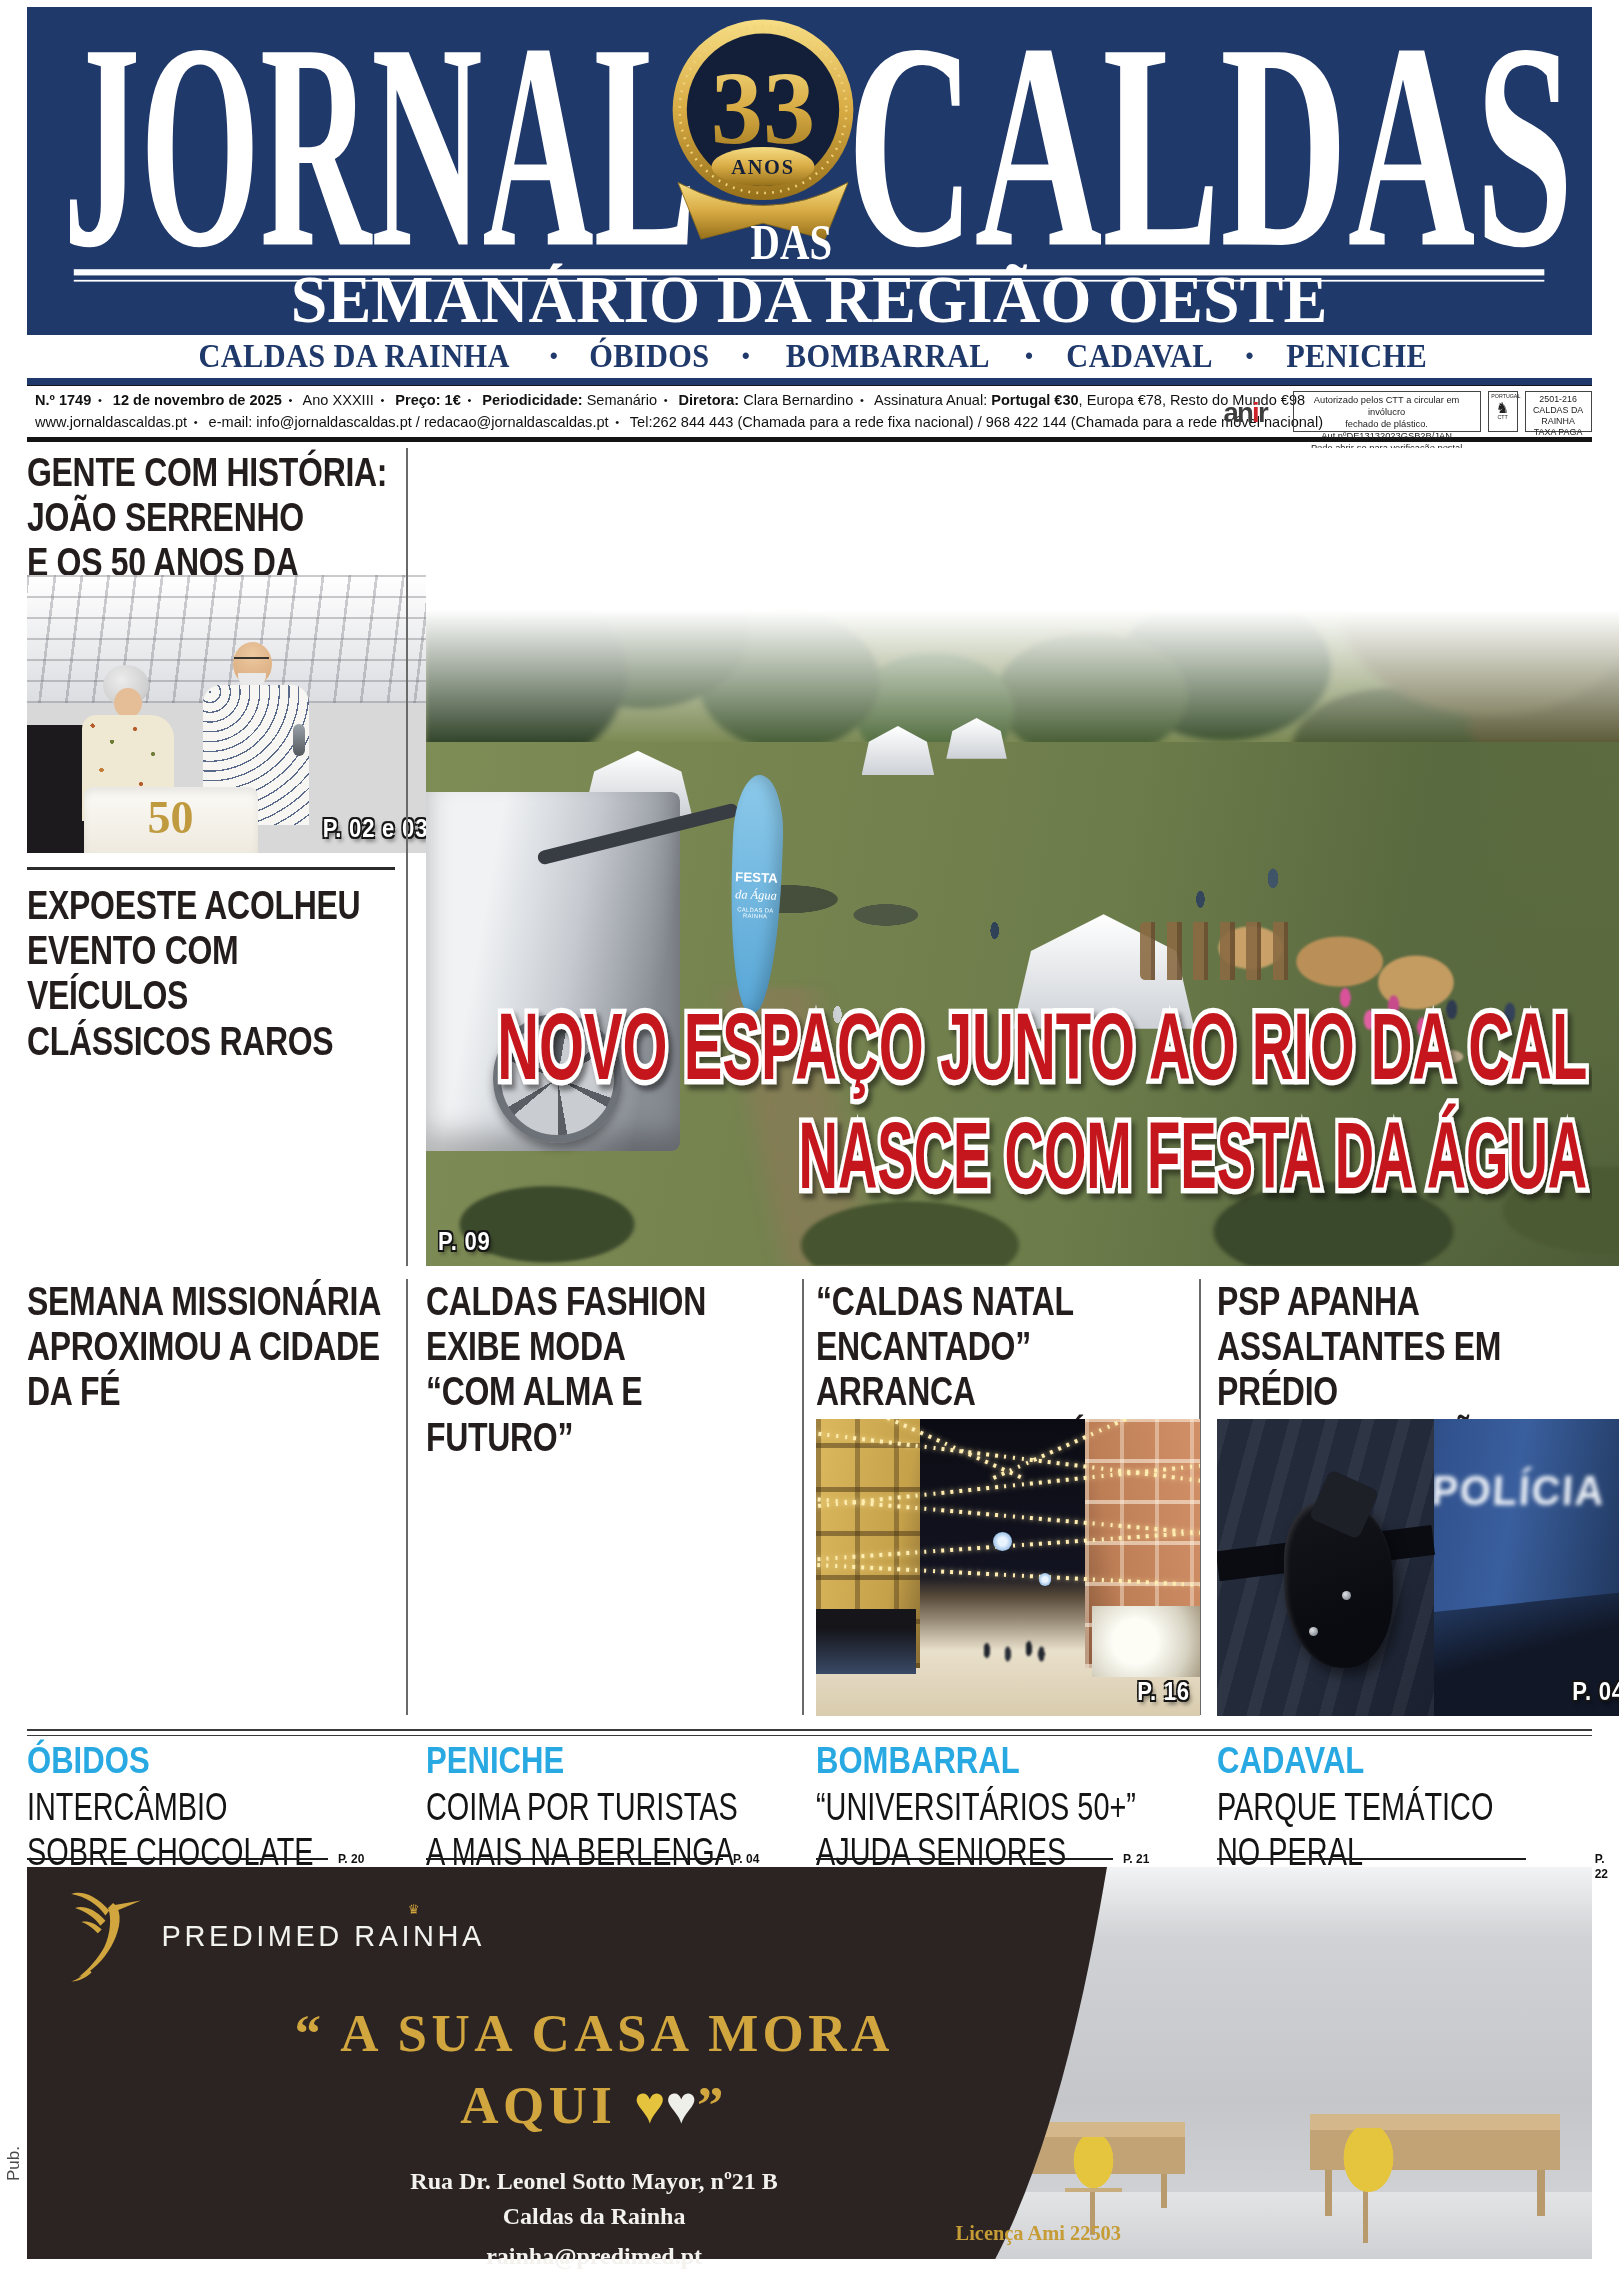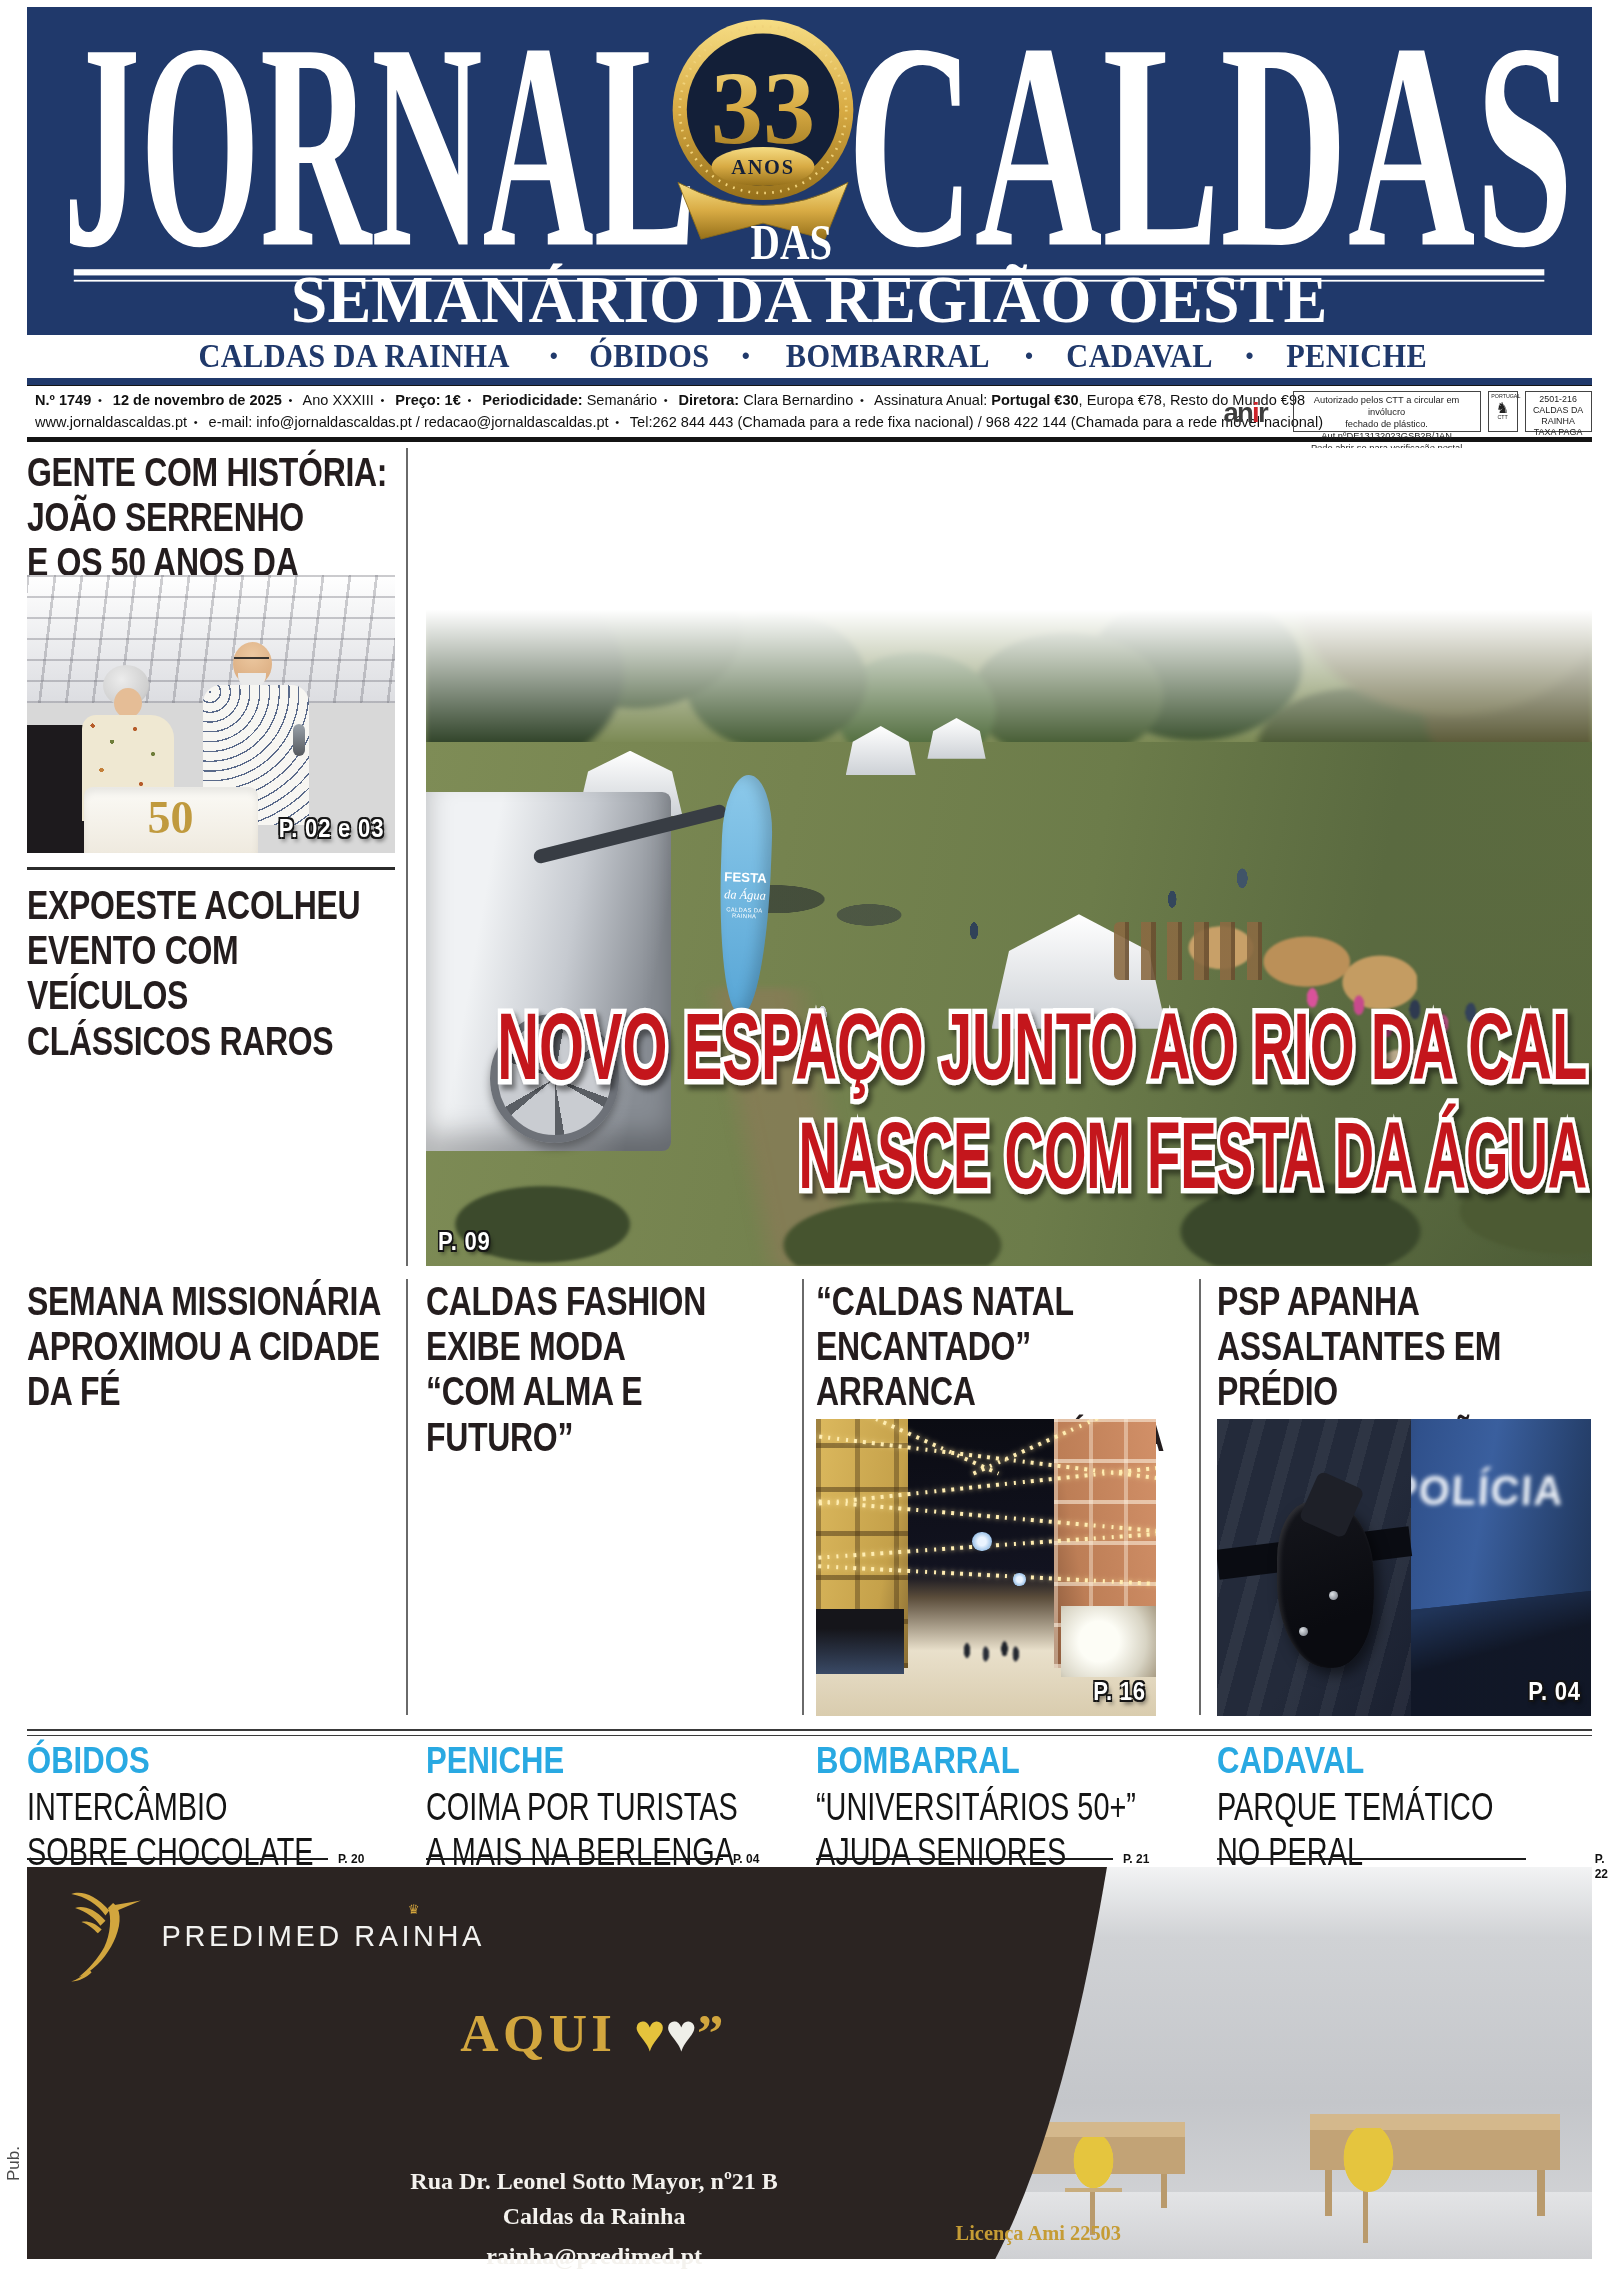--- a/index.html
+++ b/index.html
@@ -35,21 +35,21 @@
       transform:scaleX(.8);transform-origin:left top;letter-spacing:-0.4px;}
   .city{font-weight:700;font-size:37px;color:#29a9e2;transform:scaleX(.84);transform-origin:left top;}
   .brief-hl{font-weight:400;font-size:39px;line-height:1.16;color:#141414;white-space:pre-line;
             transform:scaleX(.74);transform-origin:left top;letter-spacing:0px;}
   .rule-v{position:absolute;width:1.8px;background:#6a6a6a;}
   .divider{position:absolute;height:2.7px;background:#2b2b2b;}
   .double-rule{position:absolute;height:7px;border-top:2.7px solid #3a3a3a;border-bottom:1.8px solid #3a3a3a;box-sizing:border-box;}
   .brief-rule{position:absolute;height:1.8px;background:#1c1c1c;}
   .brief-page{position:absolute;font-size:13.3px;font-weight:700;color:#111;transform:scaleX(.9);transform-origin:right top;}
   
-  .photo{position:absolute;overflow:hidden;background:#d8d8d8;}
+  .photo{position:absolute;overflow:hidden;background:#d8d8d8;padding-left:44px;}
   .ptag{position:absolute;right:10.6px;bottom:8.9px;font-weight:700;font-size:26px;color:#fff;
         letter-spacing:0.9px;transform:scaleX(.85);transform-origin:right bottom;white-space:nowrap;
         text-shadow:1.8px 1.8px 0 #151515,-1.8px -1.8px 0 #151515,1.8px -1.8px 0 #151515,-1.8px 1.8px 0 #151515,2.7px 3.5px 4.4px rgba(0,0,0,.55);}
   .ptag.left{right:auto;left:12.4px;transform-origin:left bottom;}
   
   #ph-pitau .ceiling{position:absolute;left:0;top:0;right:0;height:46%;
      background:repeating-linear-gradient(0deg,rgba(105,105,115,.35) 0 1.8px,transparent 1.8px 21px),
        repeating-linear-gradient(97deg,rgba(95,95,105,.30) 0 2.7px,transparent 2.7px 26.6px),
        linear-gradient(180deg,#ffffff,#dcdde1);}
   #ph-pitau .backdrop{position:absolute;left:0;bottom:0;width:34%;height:46%;background:#1d1a1d;}
@@ -546,20 +546,21 @@
           <path d="M50,64 C38,52 26,50 18,52 C30,56 38,64 44,70 Z"></path>
           <path d="M30,126 C20,138 10,144 2,146 C14,146 26,140 34,132 Z"></path>
         </g>
       </svg>
       <div class="brand">
         <span>PREDIMED</span>
         <span class="rainha"><span class="crown">♛</span><span>RAINHA</span></span>
       </div>
     </div>
     <div class="quote">
+      <div>“ A SUA CASA MORA</div>
       <div><span>AQUI </span><span class="heart1">♥</span><span class="heart2">♥</span><span>”</span></div>
     </div>
     <div class="addr">
       <div>Rua Dr. Leonel Sotto Mayor, nº21 B</div>
       <div>Caldas da Rainha</div>
       <div class="mail">rainha@predimed.pt</div>
     </div>
     <div class="lic">Licença Ami 22503</div>
   </div>
 

